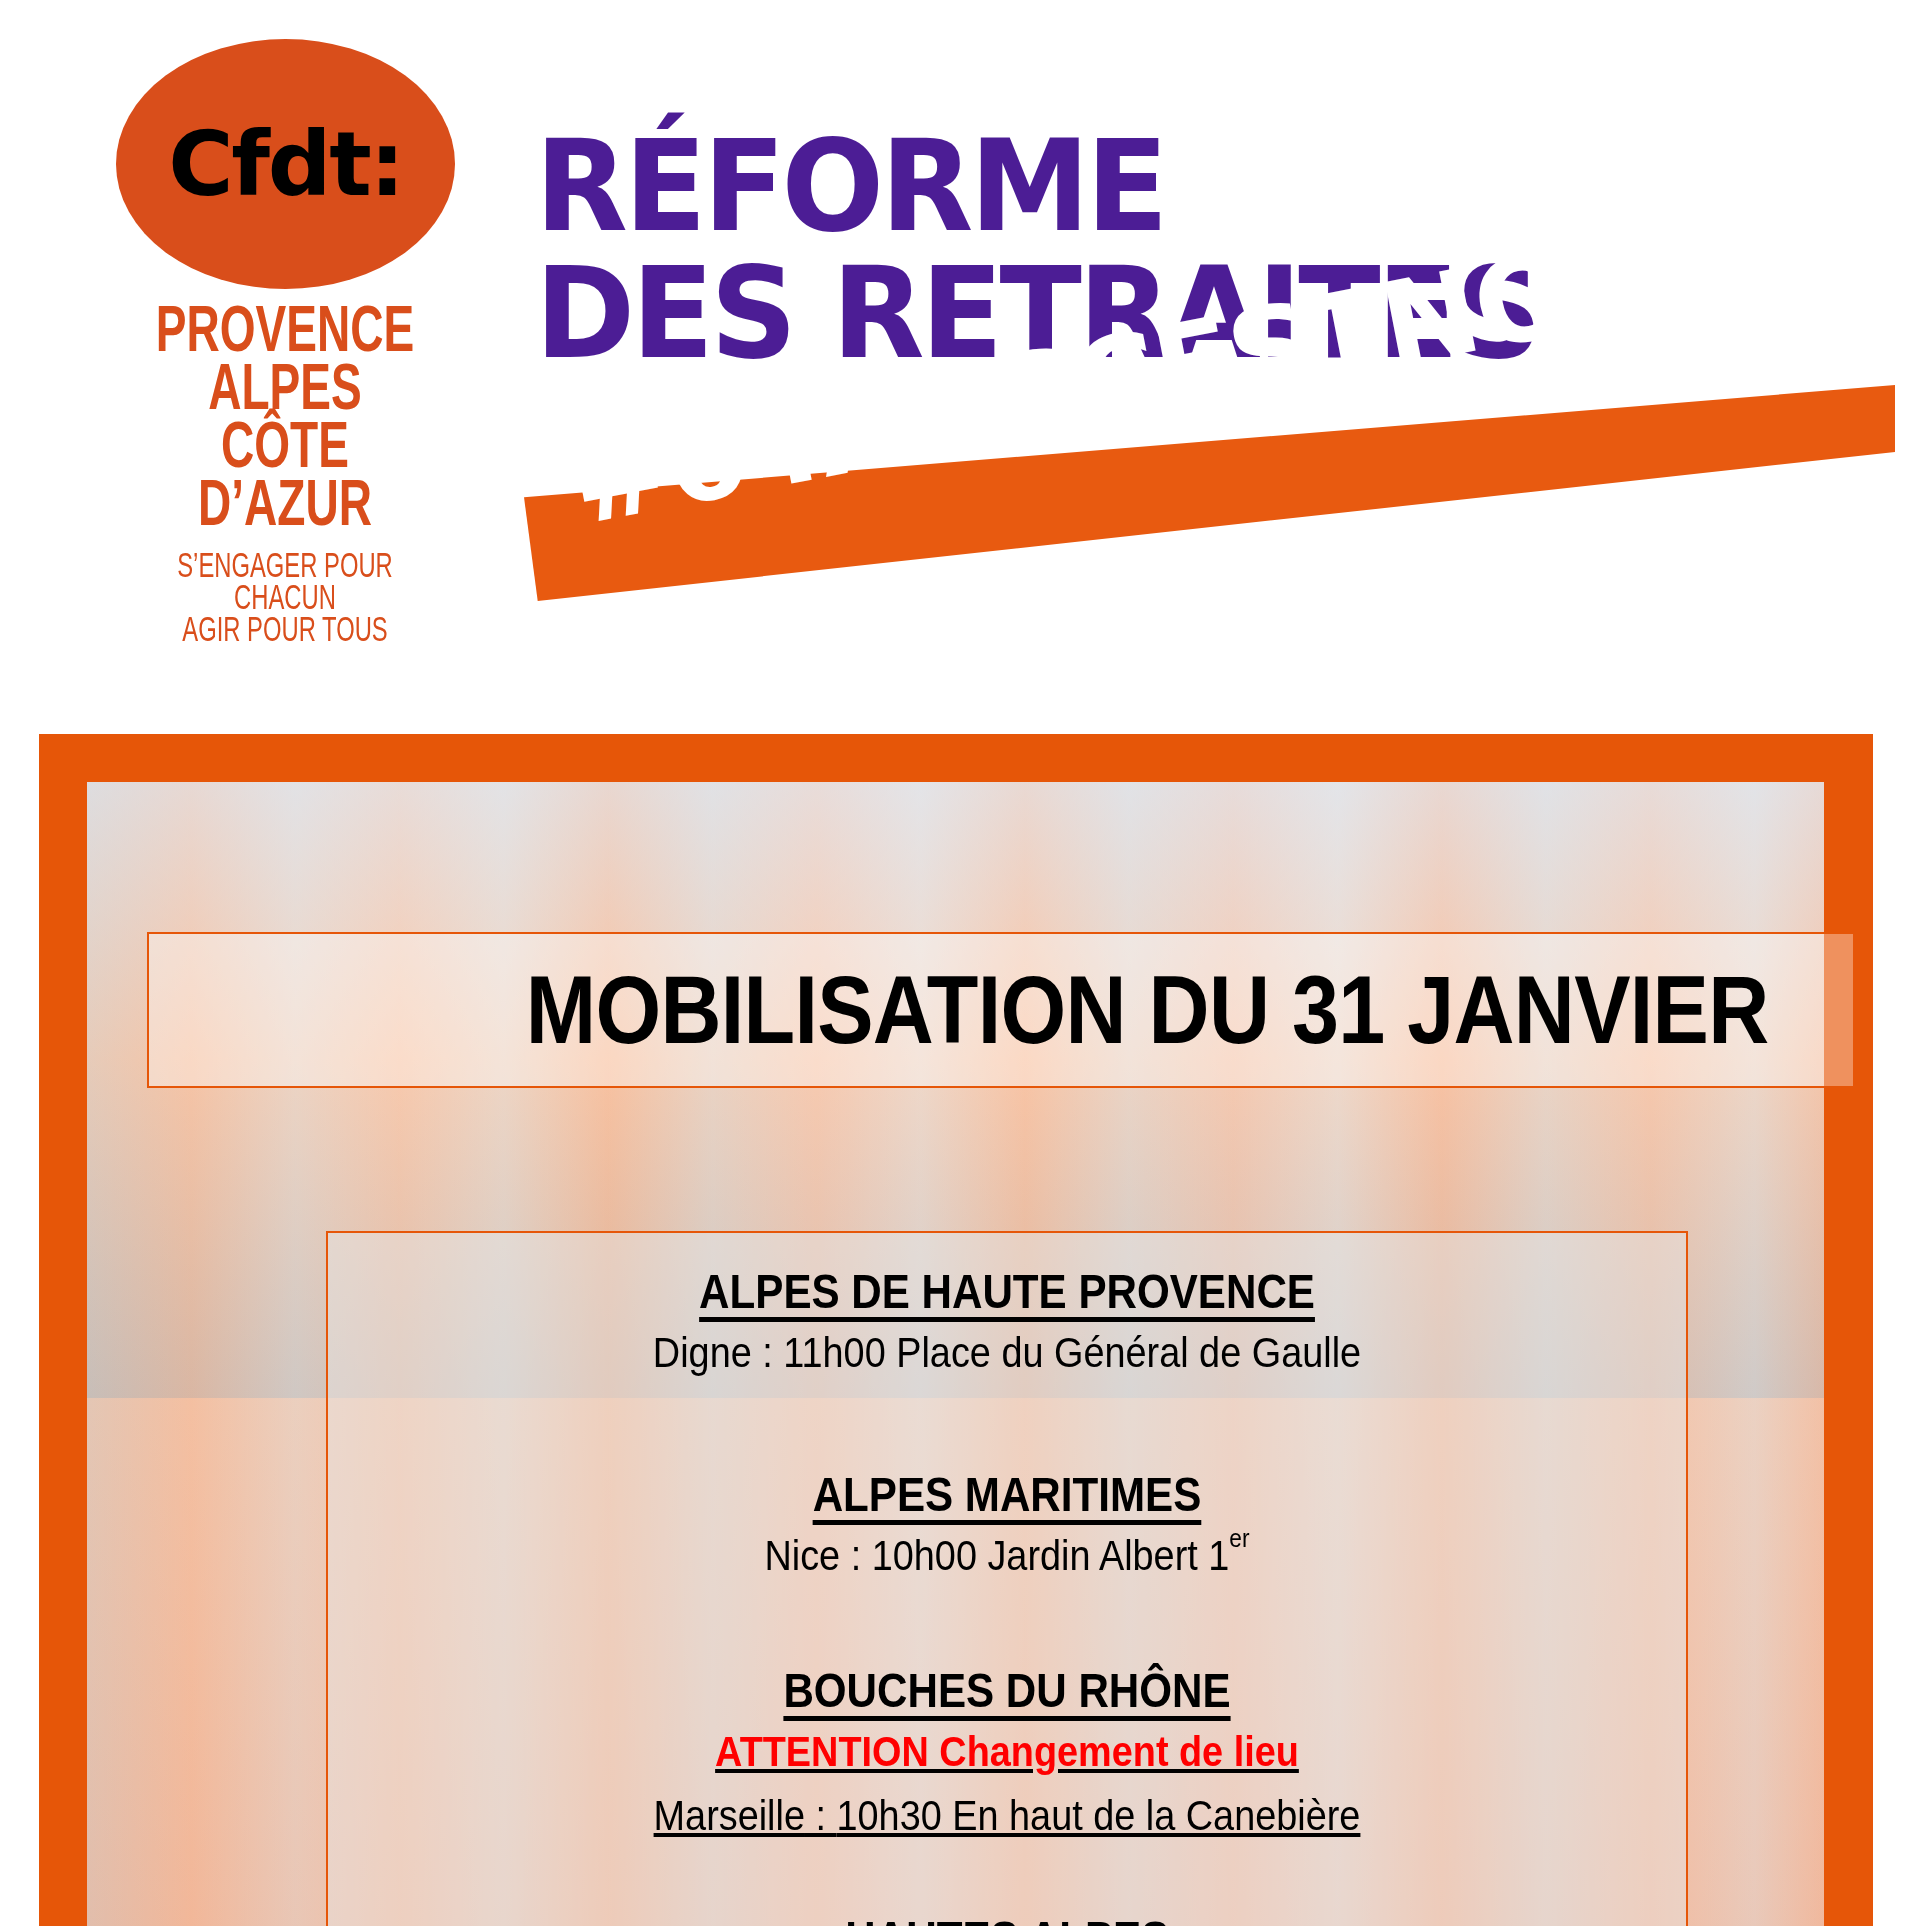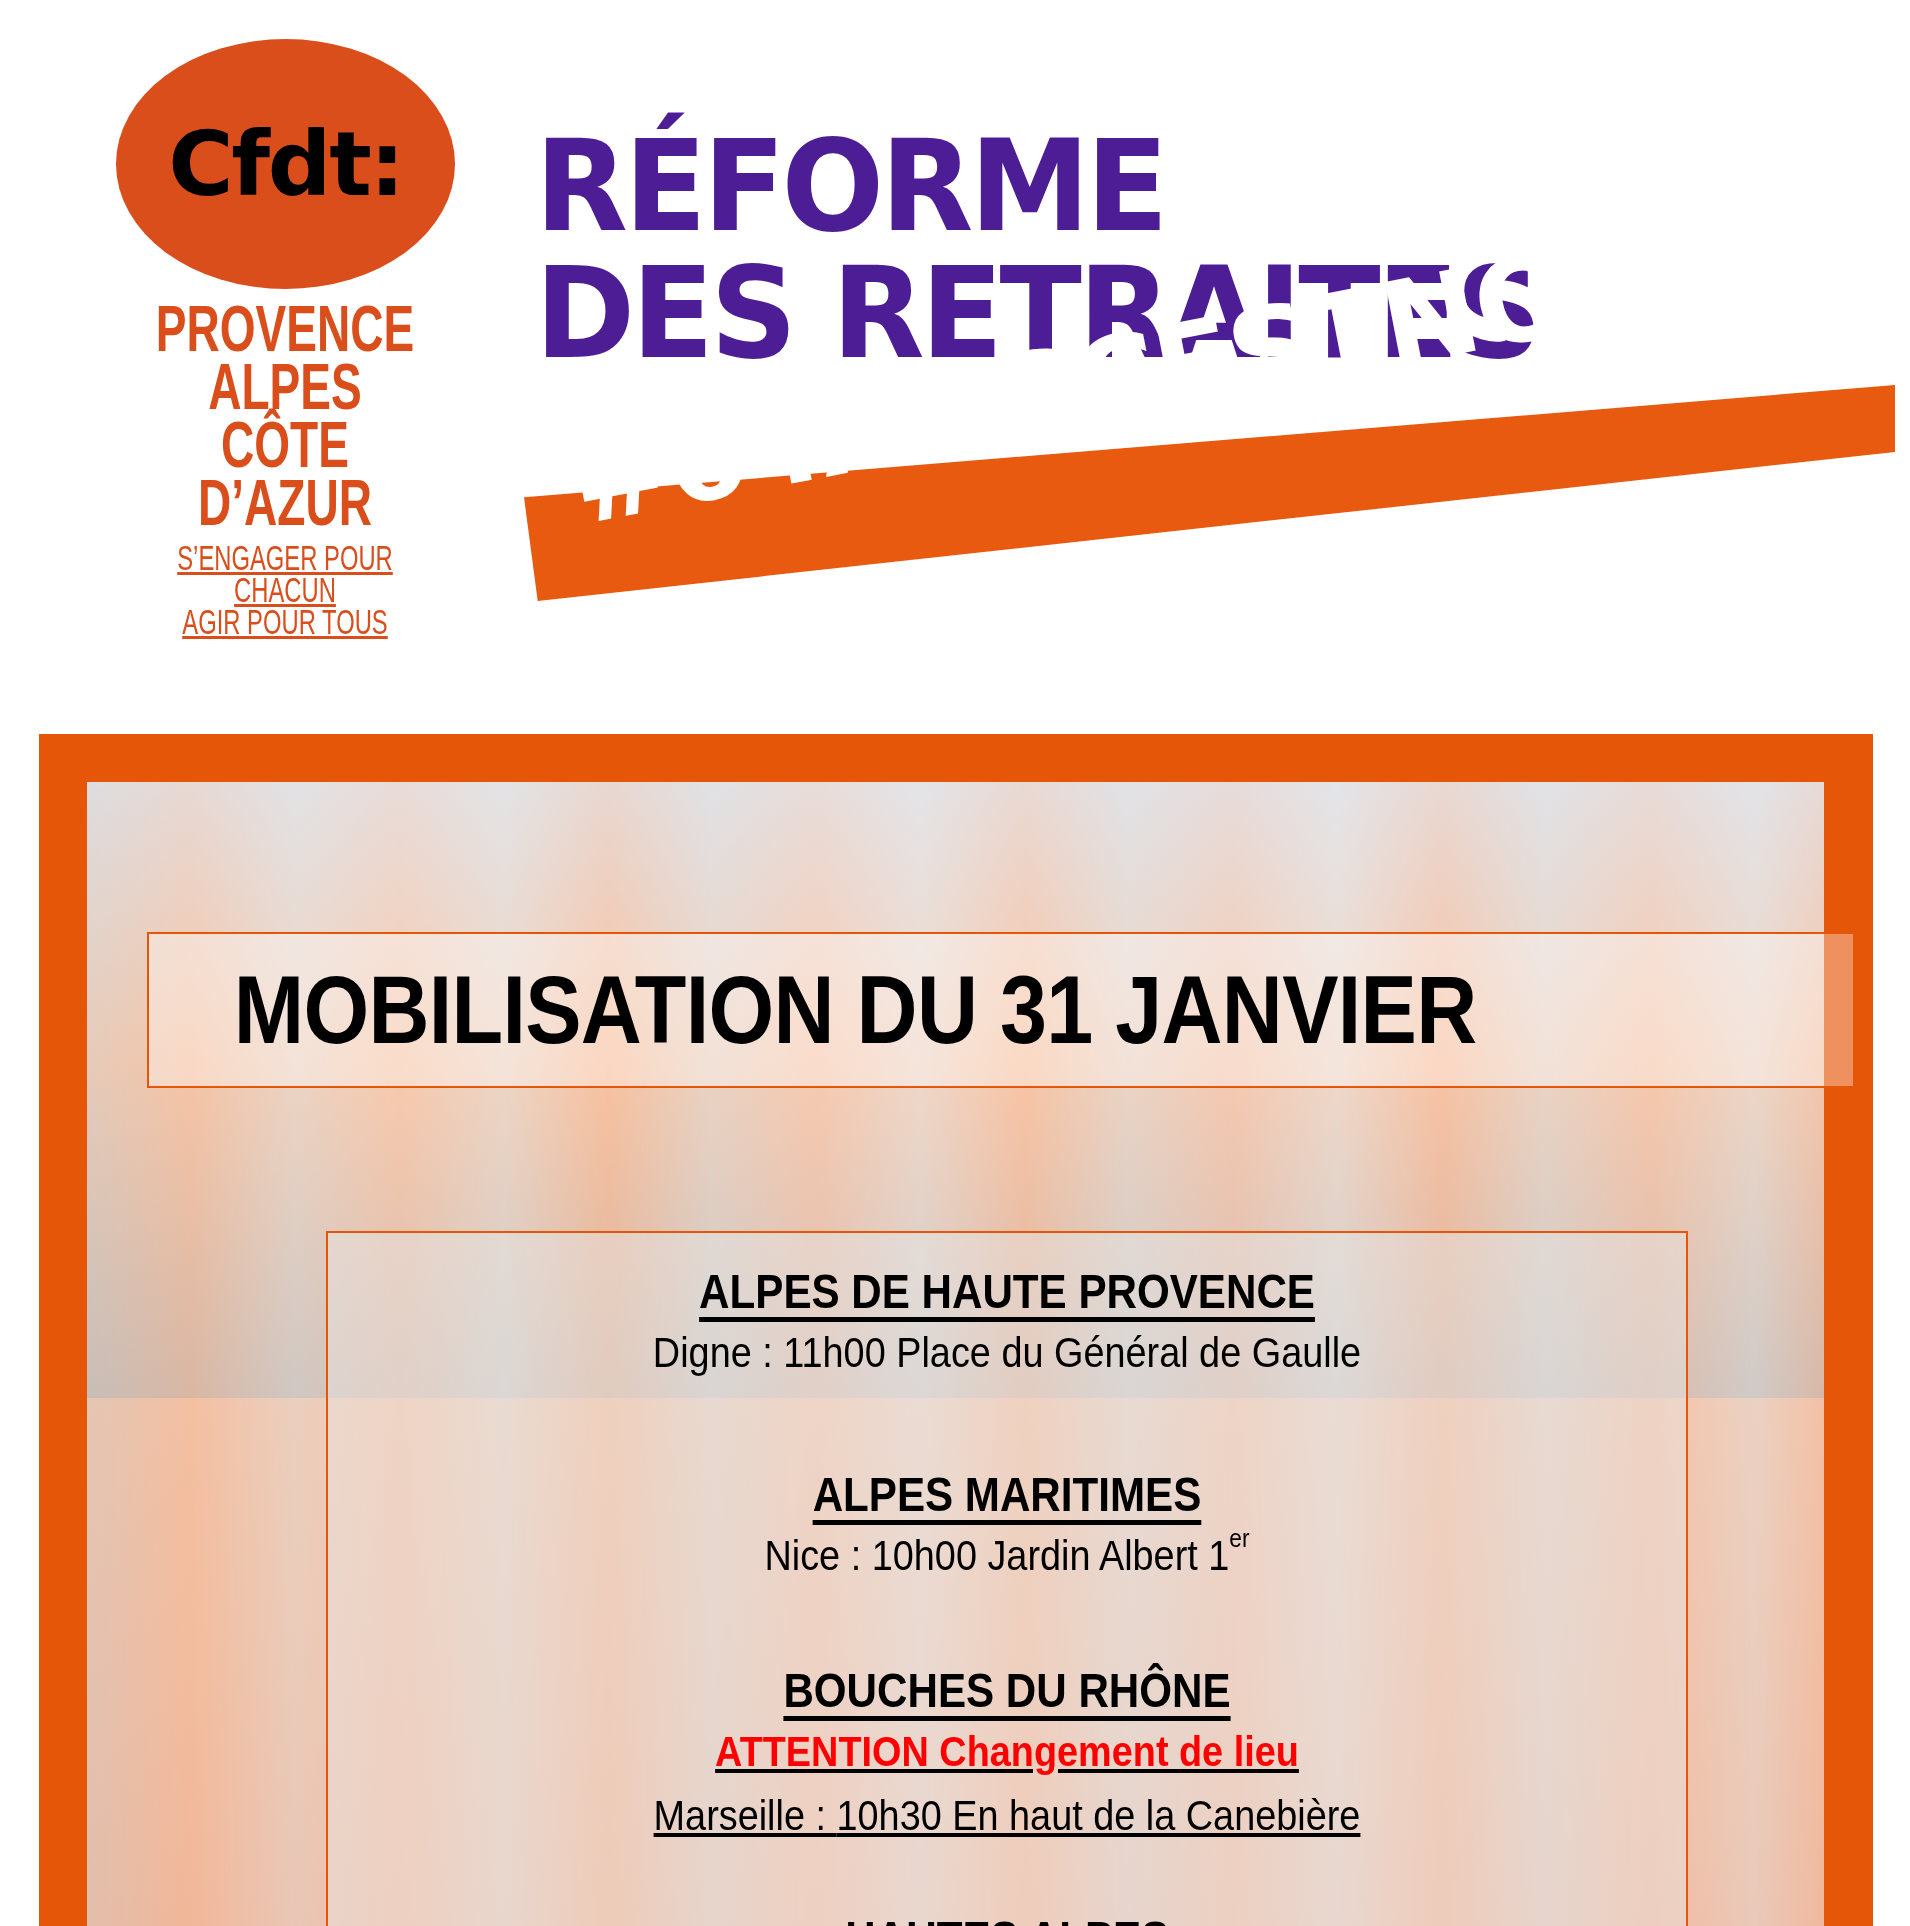--- a/index.html
+++ b/index.html
@@ -20,21 +20,21 @@
     color: #d94e1b; font-family: "Liberation Sans", sans-serif; font-stretch: condensed;
   }
   .region-line {
     display: block; font-size: 64px; font-weight: bold; line-height: 58px;
     transform: scaleX(0.72); transform-origin: center;
   }
   .tagline-line {
     display: block; font-size: 35px; line-height: 32px;
     transform: scaleX(0.68); transform-origin: center;
   }
-  .tagline { margin-top: 10px; text-decoration: underline; }
+  .tagline { margin-top: 17px; }
 
   .headline {
     position: absolute; left: 535px; top: 123px;
     color: #4c1d95; font-family: "DejaVu Sans", sans-serif; font-weight: bold;
     font-size: 127px; line-height: 127px; letter-spacing: -3.9px;
   }
   .headline span { display: block; transform: scaleX(0.95); transform-origin: left; }
 
   .hashtag-band {
     position: absolute; left: 524px; top: 385px; width: 1371px; height: 216px;
@@ -67,21 +67,21 @@
   .photo-row { position: absolute; left: 0; width: 100%; }
   .photo-row.r1 { top: 0; height: 616px;
     background: linear-gradient(180deg, rgba(220,226,236,0.55) 0%, rgba(250,170,120,0.25) 45%, rgba(90,80,80,0.18) 100%); }
   .photo-row.r2 { top: 616px; height: 636px;
     background: linear-gradient(180deg, rgba(240,150,100,0.25) 0%, rgba(230,110,60,0.25) 100%); }
 
   .title-box {
     position: absolute; left: 60px; top: 150px; width: 1708px; height: 156px;
     border: 2.3px solid #e65608; box-sizing: border-box;
     background: rgba(255,255,255,0.35);
-    display: flex; align-items: center; justify-content: flex-start;
+    display: flex; align-items: center; justify-content: flex-end;
   }
   .title-text {
     font-family: "Liberation Sans", sans-serif; font-weight: bold; color: #000000;
     font-size: 96px; letter-spacing: -0.8px; white-space: nowrap;
     transform: scaleX(0.88);
   }
 
   .content-box {
     position: absolute; left: 239px; top: 449px; width: 1362px; height: 1314px;
     border: 2.3px solid #e65608; box-sizing: border-box;

